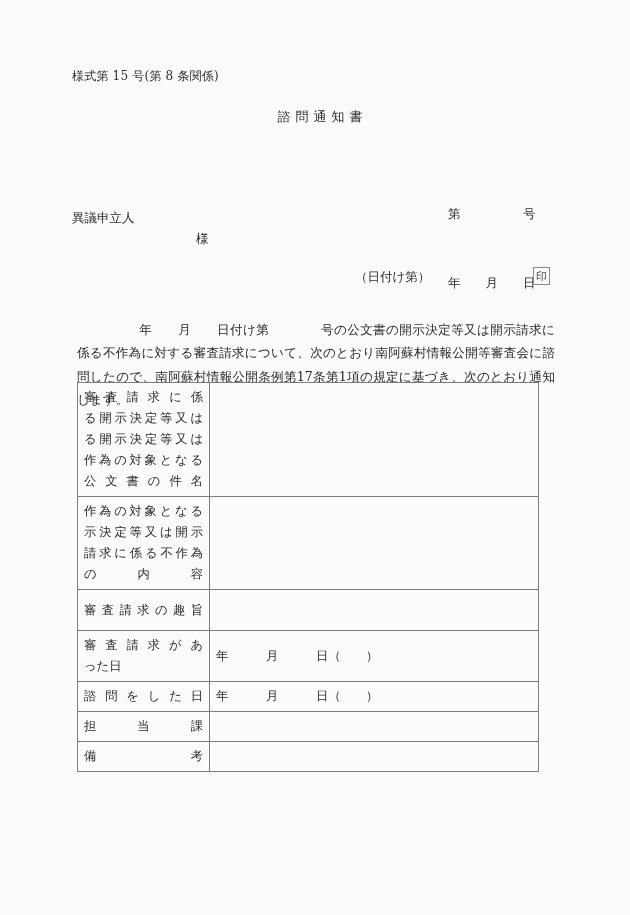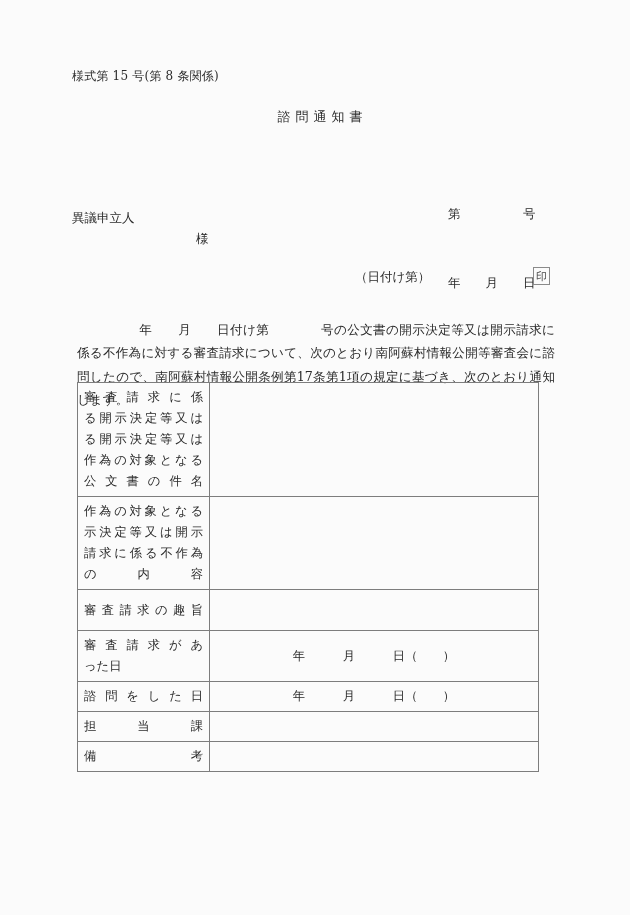--- a/index.html
+++ b/index.html
@@ -115,21 +115,21 @@
   }
   .form-table td.label {
     width: 119px;
     padding: 4px 6px 4px 6px;
     line-height: 21px;
     vertical-align: top;
   }
   .form-table td.label.vcenter { vertical-align: middle; }
   .form-table td.value {
     padding: 0 6px;
-    text-align: center;
+    text-align: left;
     margin-top: 24px;
   }
 
   
   .jline {
     display: block;
     text-align: justify;
     text-justify: inter-character;
     text-align-last: justify;
   }

